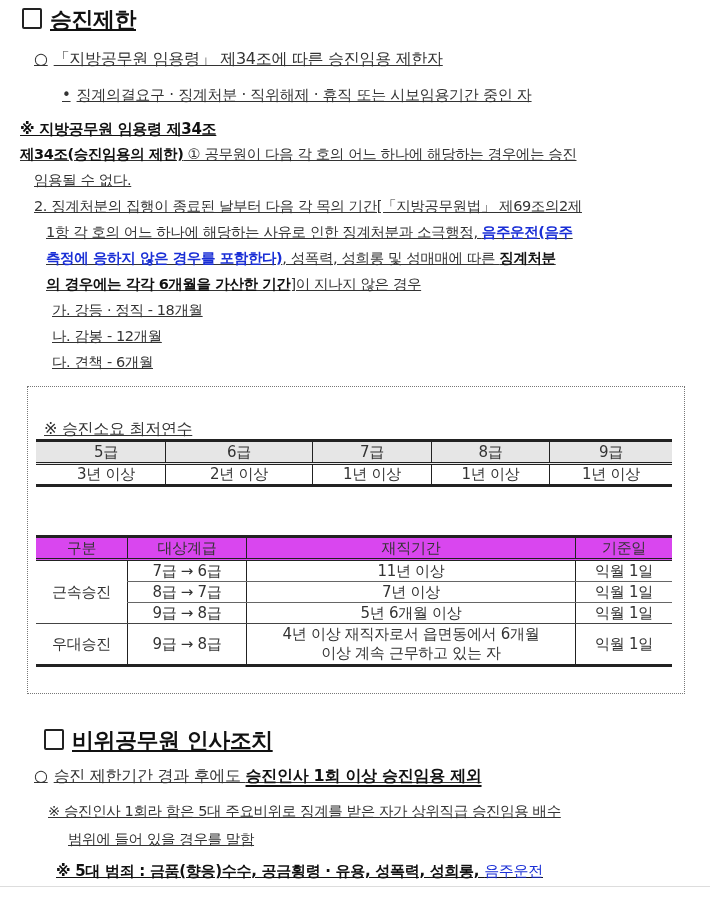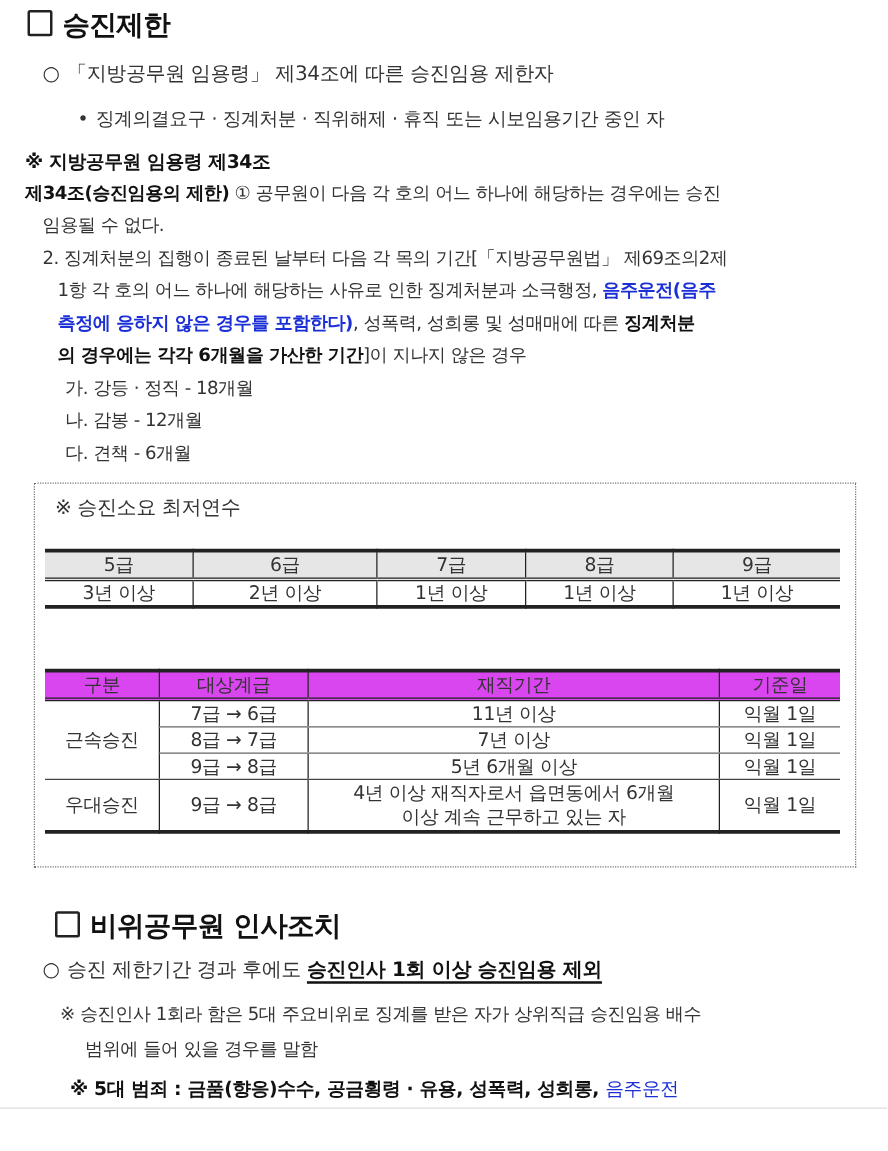--- a/index.html
+++ b/index.html
@@ -1,38 +1,38 @@
 <!DOCTYPE html>
 <html><head>
   <meta charset="utf-8">
   <style>
     html, body { margin: 0; padding: 0; }
     body {
       width: 710px; height: 921px; background: #ffffff; overflow: hidden;
       font-family: "DejaVu Sans", "Liberation Sans", sans-serif;
       color: #222; position: relative;
     }
-    .abs { position: absolute; white-space: nowrap; }
+    .abs { position: absolute; white-space: nowrap; text-decoration: underline; }
     .h1 { font-size: 22px; font-weight: bold; color: #111; letter-spacing: -0.5px; }
     .box { display: inline-block; width: 16px; height: 17px; border: 2px solid #222; border-radius: 2px; vertical-align: -2px; margin-right: 8px; }
     .t16 { font-size: 16px; color: #333; letter-spacing: -0.3px; }
     .t15 { font-size: 15px; color: #333; letter-spacing: -0.3px; }
     .t14 { font-size: 14.5px; color: #333; letter-spacing: -0.4px; }
     .b { font-weight: bold; color: #111; }
     .blue { color: #1a2fd6; font-weight: bold; }
     .blue-n { color: #1a2fd6; }
     .u { text-decoration: underline; text-underline-offset: 4px; text-decoration-thickness: 2px; }
 
     .panel { position: absolute; left: 27px; top: 386px; width: 656px; height: 306px; border: 1px dotted #777; }
     table { border-collapse: collapse; position: absolute; font-size: 15px; color: #333; letter-spacing: -0.3px; }
     td, th { text-align: center; padding: 0; font-weight: normal; }
     .t1 { left: 8px; top: 52px; width: 636px; border-top: 3px solid #222; border-bottom: 3px solid #222; }
     .t1 th { background: #e6e6e6; height: 20px; border-left: 1px solid #222; border-bottom: 3px double #222; }
     .t1 td { height: 19px; border-left: 1px solid #222; }
-    .t1 th:first-child, .t1 td:first-child { border-left: none; }
+    .t1 th:first-child, .t1 td:first-child { border-left: none; padding-left: 11px; }
     .t2 { left: 8px; top: 148px; width: 636px; border-top: 3px solid #222; border-bottom: 3px solid #222; }
     .t2 th { background: #d946ef; height: 20px; border-left: 1px solid #222; border-bottom: 3px double #222; }
     .t2 td { height: 20px; border-left: 1px solid #222; border-bottom: 1px solid #666; }
     .t2 th:first-child, .t2 td.first { border-left: none; }
     .t2 td.tall { height: 40px; line-height: 19px; }
     .bottom-line { position: absolute; left: 0; top: 886px; width: 710px; border-top: 1px solid #ddd; }
   </style>
 </head>
 <body>
 
@@ -64,21 +64,21 @@
 </div>
 <div class="abs t14" style="left:46px; top:275px;">
   <span class="b">의 경우에는 각각 6개월을 가산한 기간</span><span>]이 지나지 않은 경우</span>
 </div>
 
 <div class="abs t14" style="left:52px; top:301px;">가. 강등 · 정직  - 18개월</div>
 <div class="abs t14" style="left:52px; top:327px;">나. 감봉 - 12개월</div>
 <div class="abs t14" style="left:52px; top:353px;">다. 견책 -  6개월</div>
 
 <div class="panel">
-  <div class="abs t16" style="left:16px; top:9px;">※ 승진소요 최저연수</div>
+  <div class="abs t16" style="left:16px; top:32px;">※ 승진소요 최저연수</div>
 
   <table class="t1">
     <tbody>
         <tr>
       <th style="width:118px">5급</th>
       <th style="width:146px">6급</th>
       <th style="width:118px">7급</th>
       <th style="width:117px">8급</th>
       <th>9급</th>
     </tr>

